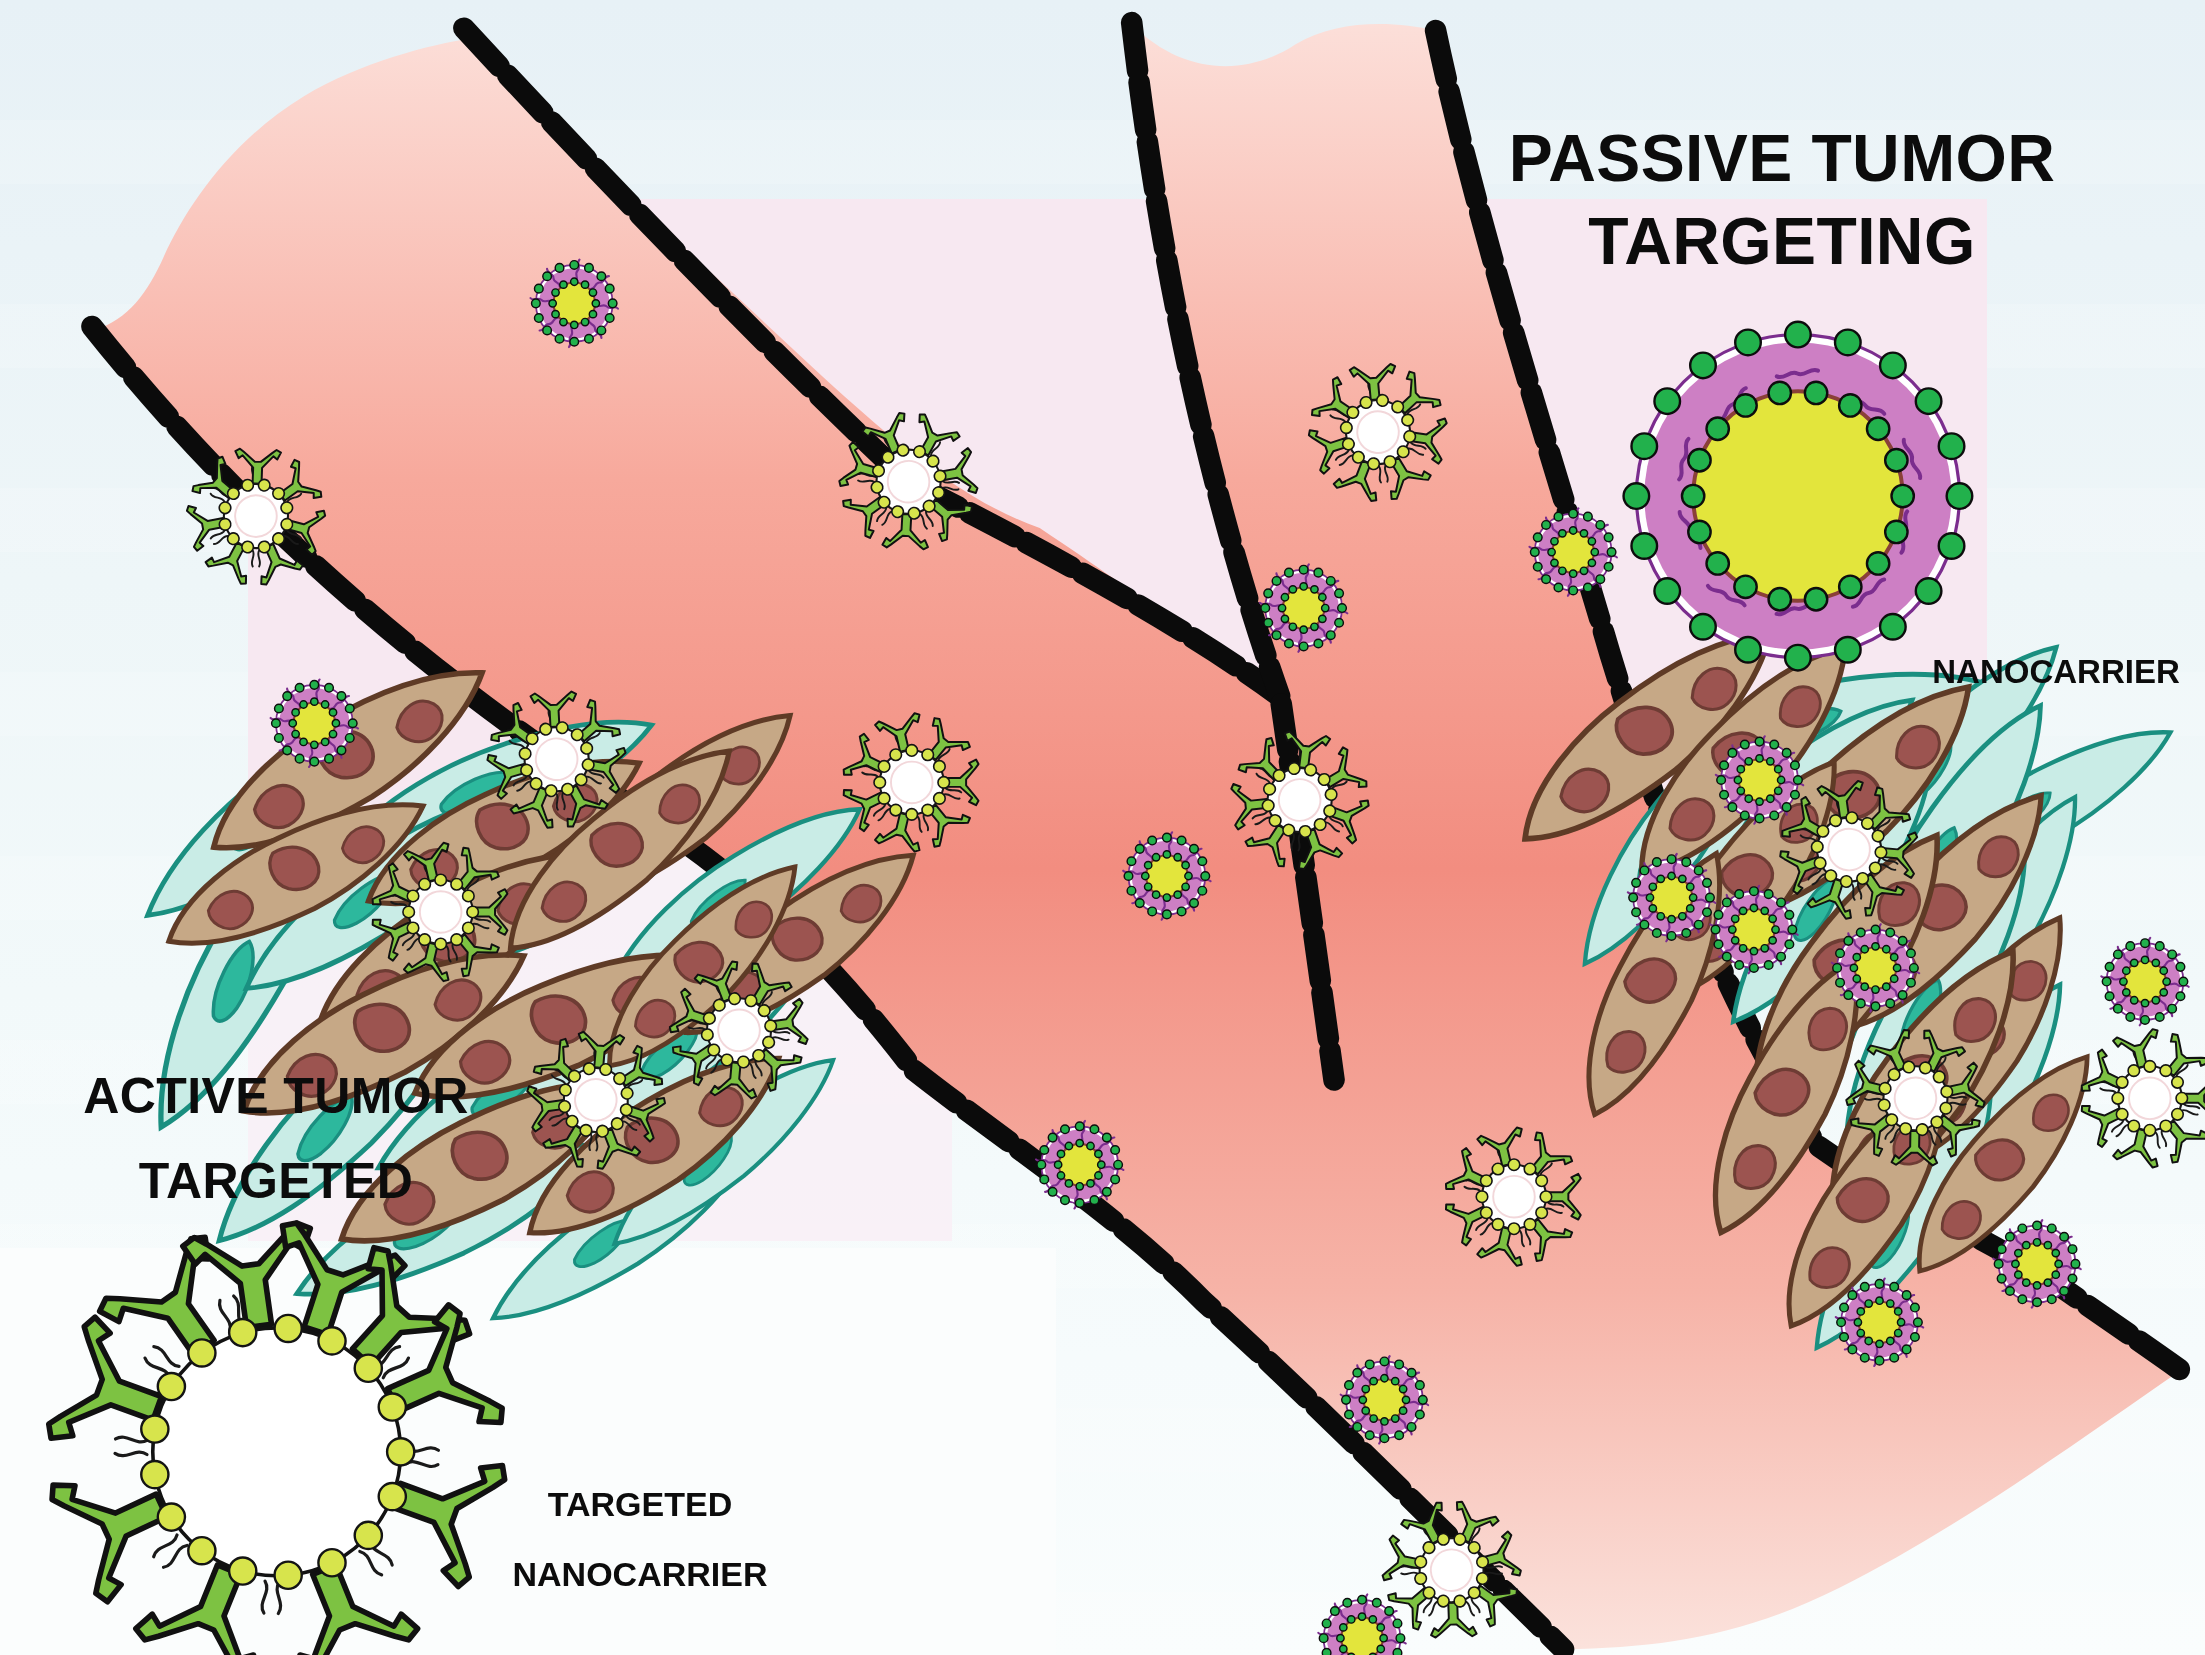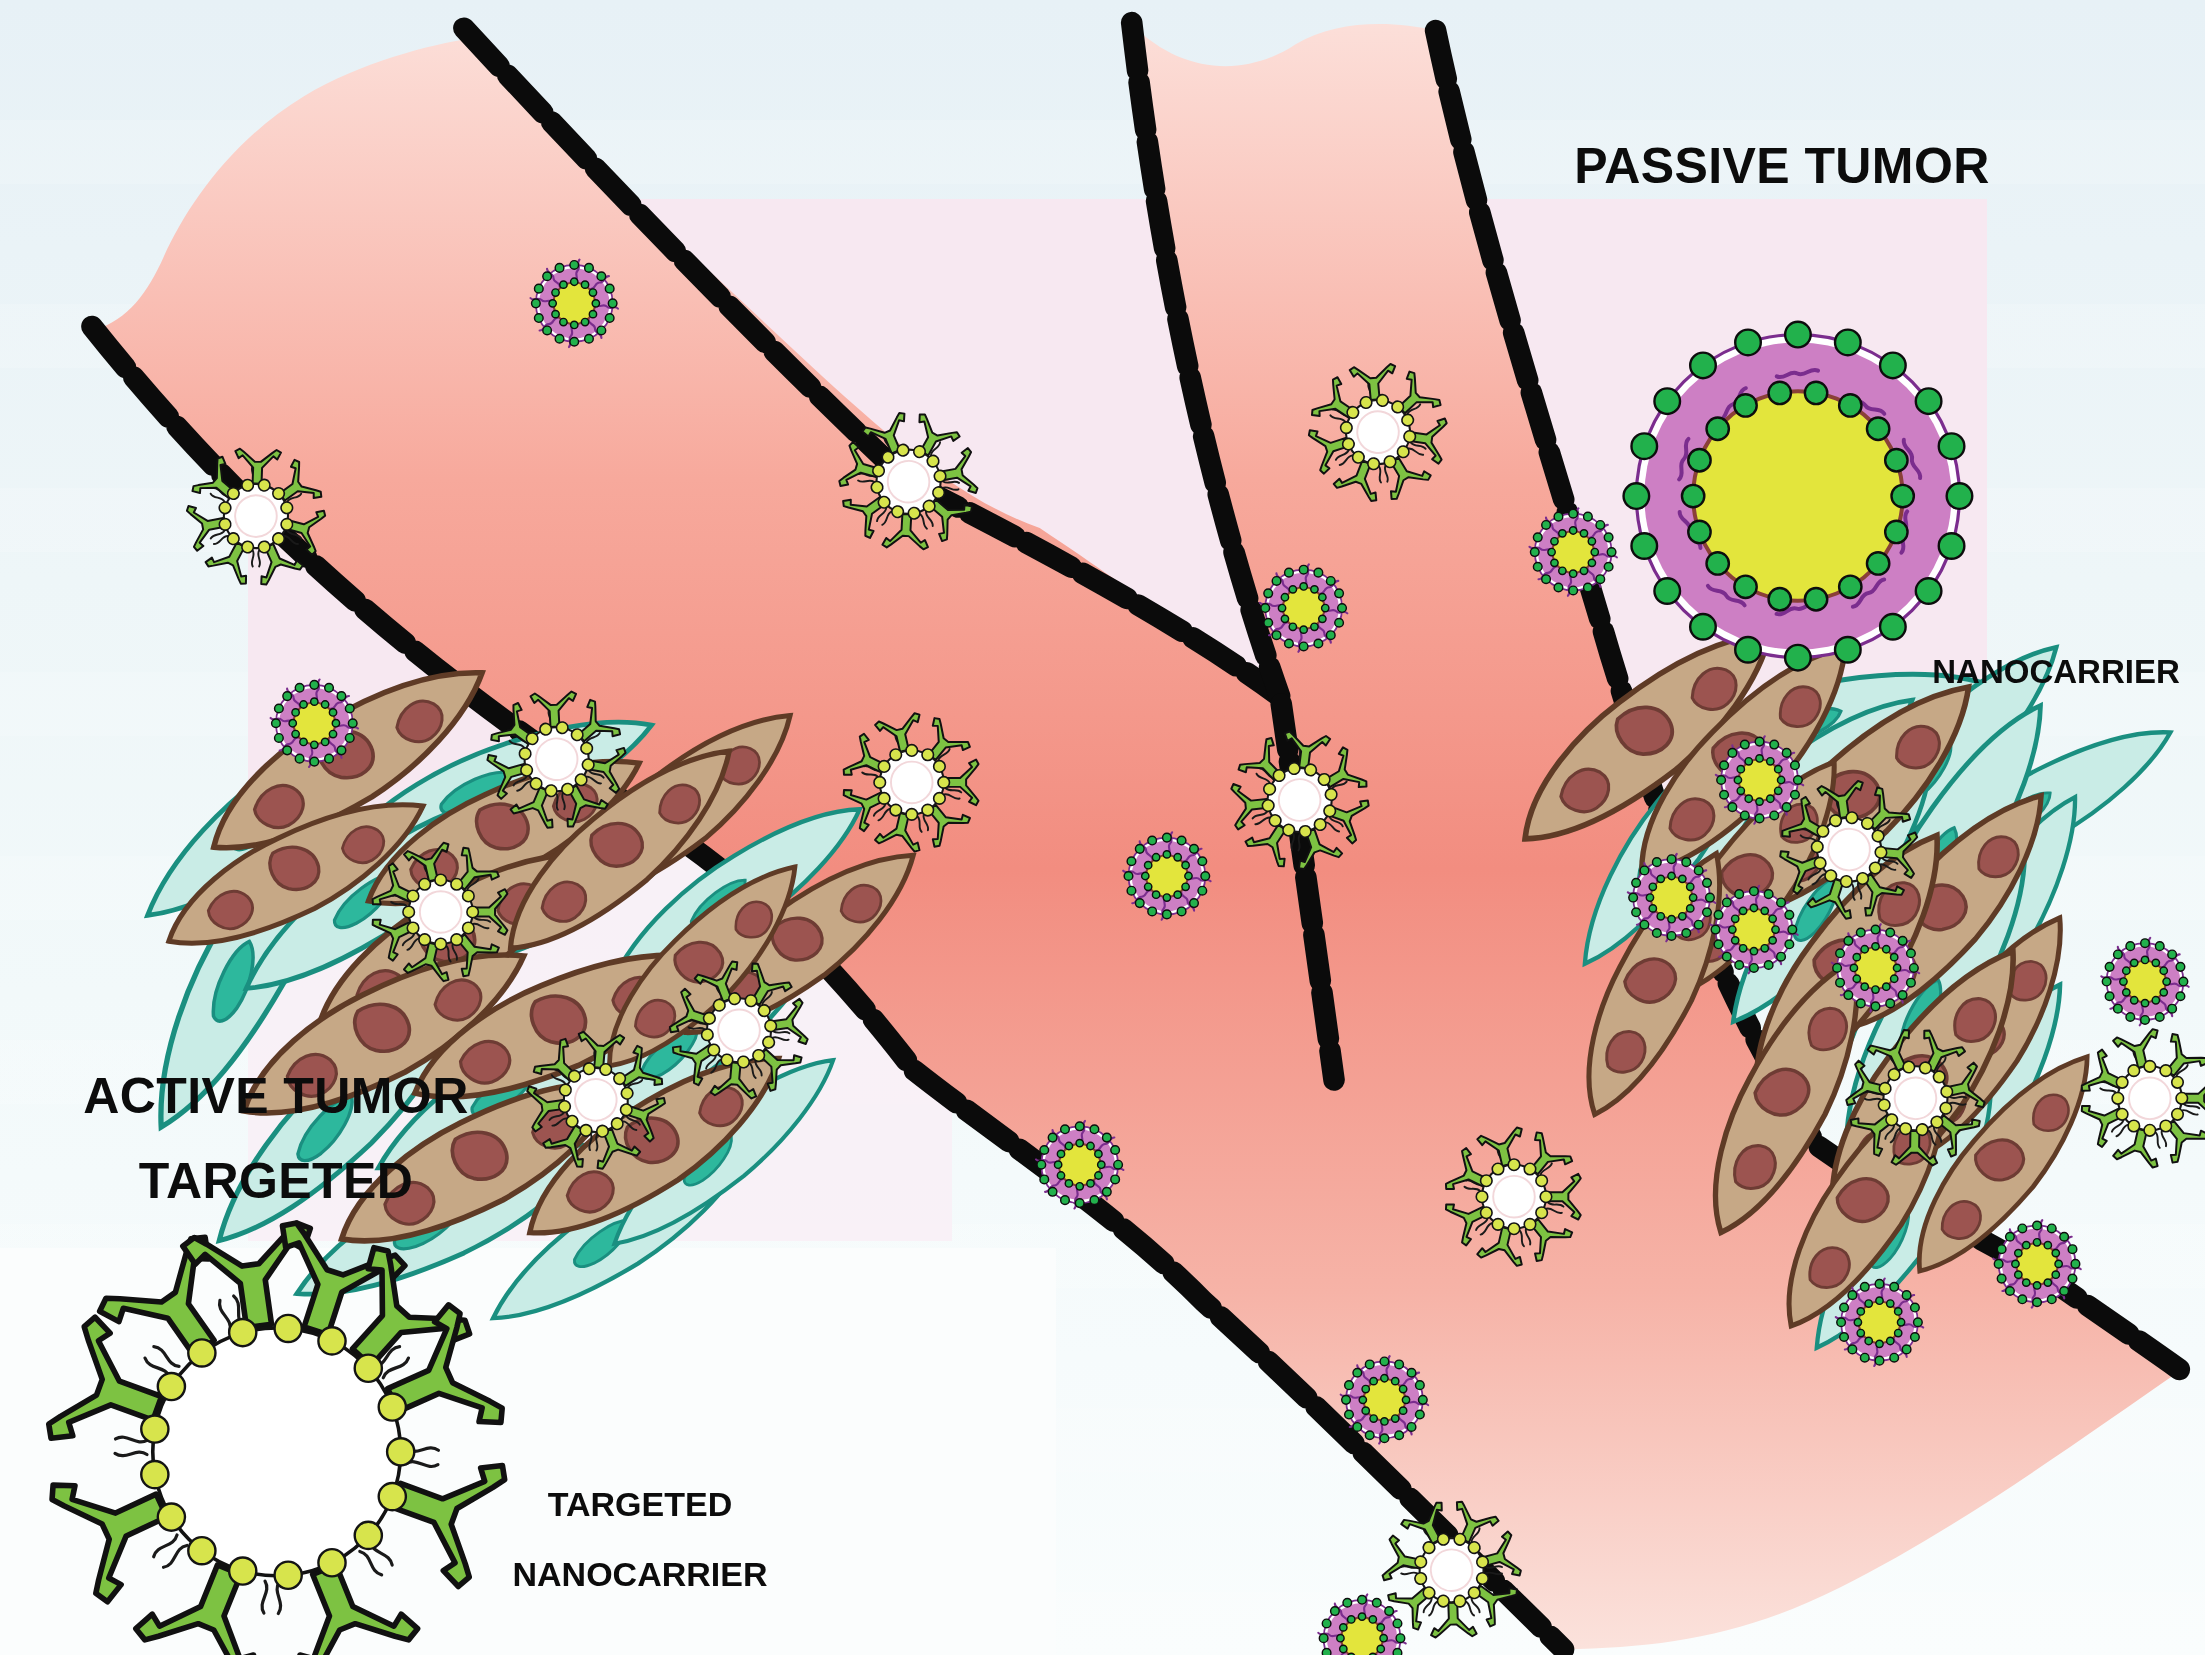--- a/index.html
+++ b/index.html
@@ -12,21 +12,21 @@
      background:repeating-linear-gradient(180deg,rgba(255,255,255,0) 0 120px,rgba(255,255,255,.30) 120px 184px);}
   .pink-zone{position:absolute;left:248px;top:199px;width:1739px;height:626px;
      background:var(--pink-zone,#f7e8f1);}
   .pink-zone-ext{position:absolute;left:248px;top:825px;width:704px;height:416px;
      background:var(--pink-zone-soft,#faeef5);opacity:.75;}
   .white-corner{position:absolute;left:0;top:1248px;width:1056px;height:408px;background:#fbfdfd;}
   svg{position:absolute;inset:0;}
   .label{position:absolute;transform:translateX(-50%);text-align:center;color:#0c0c0c;
          font-weight:700;white-space:nowrap;}
   .label span{display:block;}
-  #title-passive{left:1782px;top:125px;font-size:50px;line-height:83px;letter-spacing:0.4px;}
+  #title-passive{left:1782px;top:117px;font-size:66px;line-height:83px;letter-spacing:0.4px;}
   #title-active{left:276px;top:1054px;font-size:50px;line-height:85px;letter-spacing:0.4px;}
   #label-nontargeted{left:2056px;top:638px;font-size:33px;line-height:67px;}
   #label-targeted{left:640px;top:1469px;font-size:34px;line-height:70px;}
 </style>
 </head>
 <body>
 
 <div id="stage">
   <div class="bg-base"></div>
   <div class="bg-bands"></div>
@@ -364,20 +364,21 @@
         <use href="#nc-t" transform="translate(2312,1062) rotate(5) scale(1)"></use>
         <use href="#nc-t" transform="translate(2395,1373) rotate(-12) scale(1)"></use>
         <use href="#nc-t" transform="translate(2688,1373) rotate(0) scale(1)"></use>
         <use href="#nc-p-big" transform="translate(2248,620) rotate(0) scale(1)"></use>
         <use href="#nc-t-big" transform="translate(346,1815) rotate(0) scale(1)"></use>
       </g>
   </svg>
 
   <div class="label" id="title-passive">
     <span>PASSIVE TUMOR</span>
+    <span>TARGETING</span>
   </div>
   <div class="label" id="title-active">
     <span>ACTIVE TUMOR</span>
     <span>TARGETED</span>
   </div>
   <div class="label" id="label-nontargeted">
     <span>NANOCARRIER</span>
   </div>
   <div class="label" id="label-targeted">
     <span>TARGETED</span>

